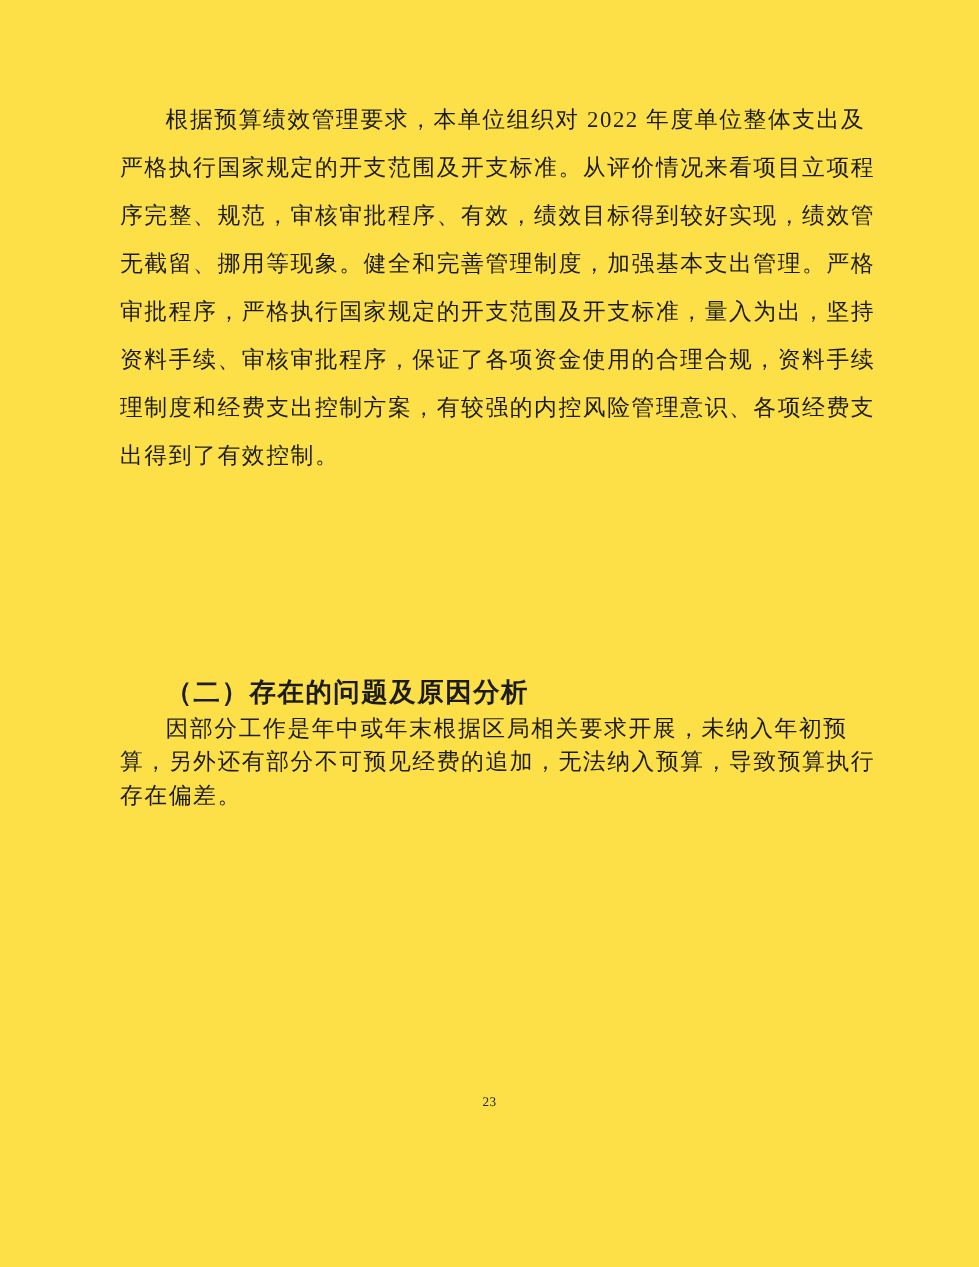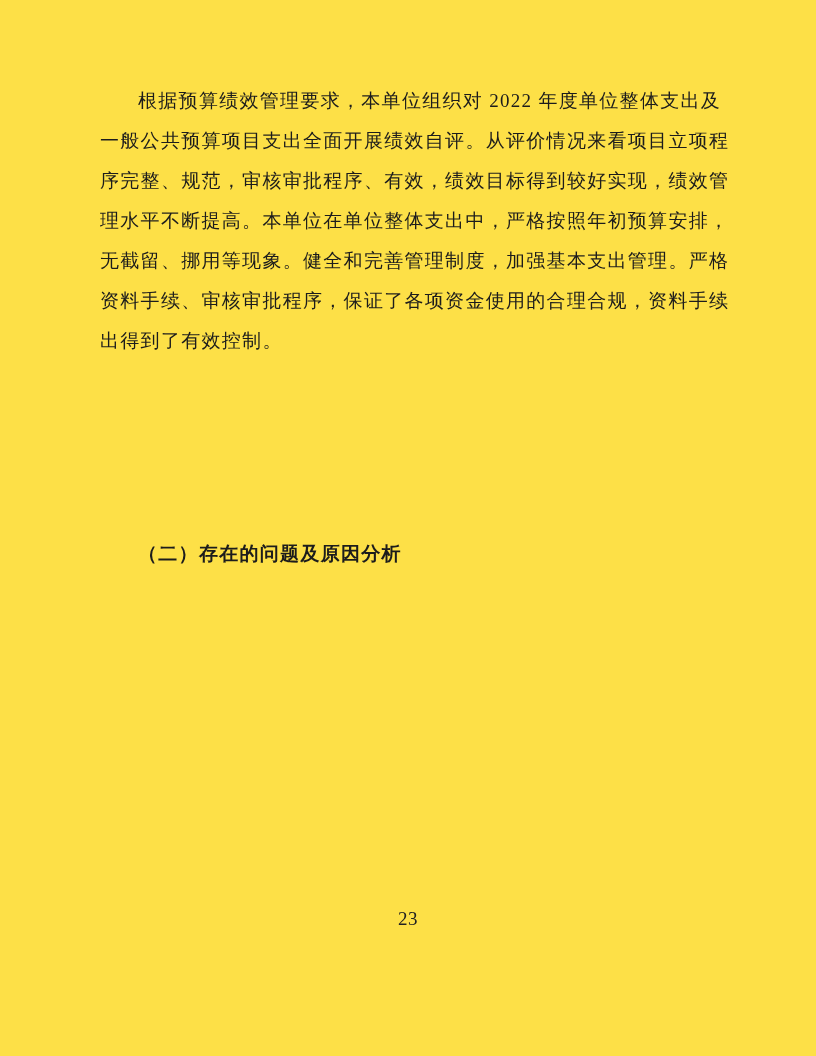--- a/index.html
+++ b/index.html
@@ -25,62 +25,68 @@
   }
   .para1 { top: 81px; }
   .para1 .line {
     height: 40px;
     line-height: 40px;
     white-space: nowrap;
   }
   .heading {
     position: absolute;
     left: 100px;
-    top: 540px;
+    top: 563px;
     width: 645px;
     margin: 0;
-    font-size: 19px;
+    font-size: 22px;
     font-weight: bold;
     letter-spacing: 1.3px;
     line-height: 28px;
     text-indent: 38px;
     white-space: nowrap;
   }
   .para2 { top: 594px; }
   .para2 .line {
     height: 28px;
     line-height: 28px;
     white-space: nowrap;
   }
   .indent { text-indent: 38px; }
   .page-number {
     position: absolute;
     top: 910px;
     left: 0;
     width: 100%;
     text-align: center;
-    font-size: 19px;
+    font-size: 11px;
     line-height: 18px;
     letter-spacing: 0.5px;
     color: #222222;
   }
 </style>
 </head>
 <body>
 
 <div class="page">
 
   <div class="para para1">
     <div class="line indent">根据预算绩效管理要求，本单位组织对 2022 年度单位整体支出及</div>
-    <div class="line">一般公共预算项目支出全面开展绩效自评。从评价情况来看项目立项程</div>
+    <div class="line">严格执行国家规定的开支范围及开支标准。从评价情况来看项目立项程</div>
     <div class="line">序完整、规范，审核审批程序、有效，绩效目标得到较好实现，绩效管</div>
-    <div class="line">理水平不断提高。本单位在单位整体支出中，严格按照年初预算安排，</div>
     <div class="line">无截留、挪用等现象。健全和完善管理制度，加强基本支出管理。严格</div>
+    <div class="line">审批程序，严格执行国家规定的开支范围及开支标准，量入为出，坚持</div>
     <div class="line">资料手续、审核审批程序，保证了各项资金使用的合理合规，资料手续</div>
+    <div class="line">理制度和经费支出控制方案，有较强的内控风险管理意识、各项经费支</div>
     <div class="line">出得到了有效控制。</div>
   </div>
 
   <h2 class="heading">（二）存在的问题及原因分析</h2>
 
+  <div class="para para2">
+    <div class="line indent">因部分工作是年中或年末根据区局相关要求开展，未纳入年初预</div>
+    <div class="line">算，另外还有部分不可预见经费的追加，无法纳入预算，导致预算执行</div>
+    <div class="line">存在偏差。</div>
+  </div>
 
   <div class="page-number">23</div>
 
 </div>
 
 </body></html>

